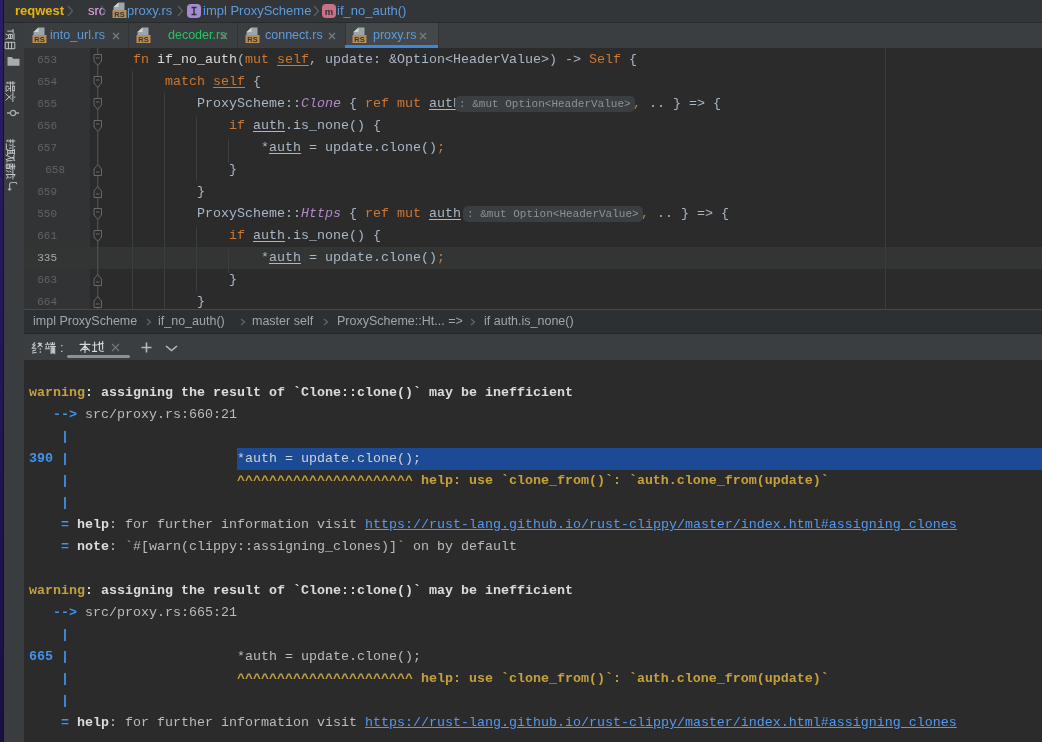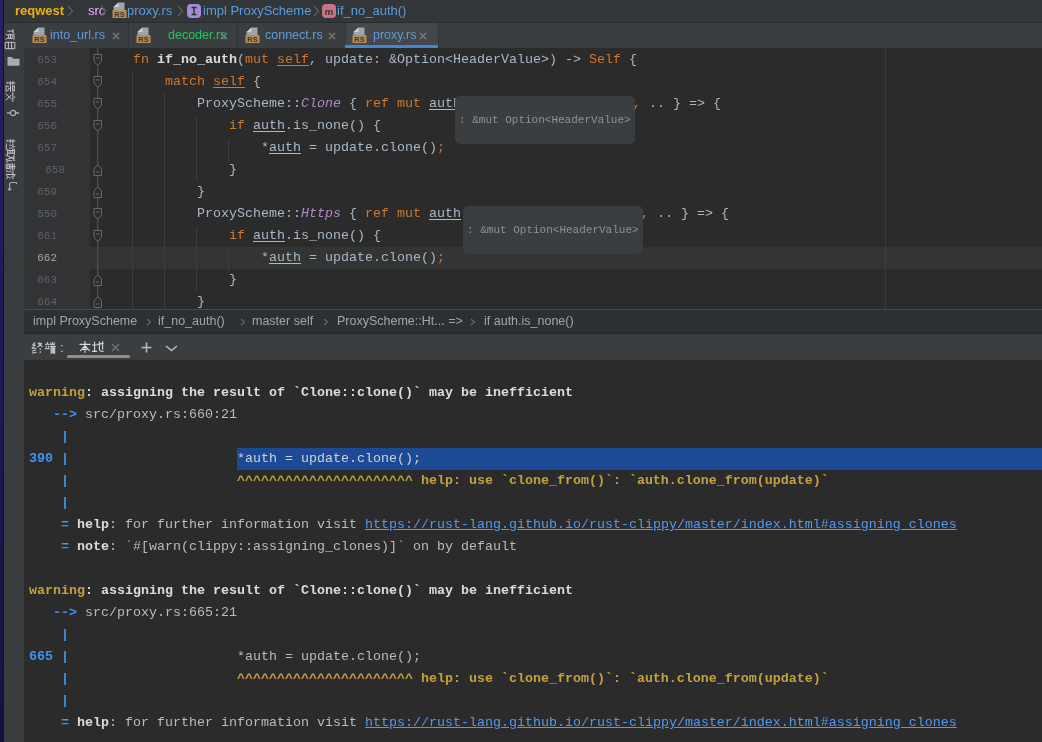--- a/index.html
+++ b/index.html
@@ -8,25 +8,25 @@
 #topbar{left:4px;top:0;width:1038px;height:22px;background:#333639;border-bottom:1px solid #282a2c;box-sizing:content-box}
 #topbar .t{position:absolute;top:0;line-height:22px;font-size:13px}
 #sidebar{left:4px;top:23px;width:20px;height:719px;background:#3a3d3f}
 #tabbar{left:24px;top:23px;width:1018px;height:25px;background:#3b3e40}
 .tabsep{position:absolute;top:0;width:1px;height:25px;background:#313436}
 #gutterbg{left:24px;top:48px;width:66px;height:261px;background:#313335}
 #caretrow{left:24px;top:247px;width:1018px;height:22px;background:#333434}
 .ln{position:absolute;width:33px;text-align:right;font-family:"Liberation Mono",monospace;font-size:11px;line-height:22px;color:#606366}
 .cl{position:absolute;left:101px;white-space:pre;font-family:"Liberation Mono",monospace;font-size:13.333px;line-height:22px;color:#a9b7c6}
 .kw{color:#cc7832}
-.fname{color:#d8dadc;font-weight:bold}
+.fname{color:#d8dadc;font-weight:normal}
 .enumv{color:#b189c9;font-style:italic}
 .und{text-decoration:underline;text-underline-offset:2px}
 .guide{position:absolute;width:1px;background:#3b3e41}
-.hint{position:absolute;height:16px;background:#3a3e41;border-radius:5px;color:#8c9295;font-family:"Liberation Mono",monospace;font-size:11px;line-height:16px;padding:16px 4px;white-space:pre}
+.hint{position:absolute;height:16px;background:#3a3e41;border-radius:5px;color:#8c9295;font-family:"Liberation Mono",monospace;font-size:11px;line-height:16px;padding:0 4px;white-space:pre}
 #marginline{left:885px;top:48px;width:1px;height:261px;background:#393c3e}
 #crumbs{left:24px;top:309px;width:1018px;height:24px;background:#2d3032;border-top:1px solid #46484a;box-sizing:border-box}
 #crumbs .c{position:absolute;line-height:23px;font-size:12.5px;color:#9fa6ac}
 #termhead{left:24px;top:333px;width:1018px;height:27px;background:#3b3e40;border-top:1px solid #242628;box-sizing:border-box}
 #terminal{left:24px;top:360px;width:1018px;height:382px;background:#2b2b2b}
 .tl{position:absolute;left:29px;white-space:pre;font-family:"Liberation Mono",monospace;font-size:13.333px;line-height:22px;color:#bbbbbb}
 .ty{color:#c4a13c;font-weight:bold}
 .tb{color:#4193ee;font-weight:bold}
 .tw{color:#dcdcdc;font-weight:bold}
 .turl{color:#5499f0;text-decoration:underline}
@@ -160,21 +160,21 @@
 <div class="abs" id="editorlines">
  <div class="ln" style="left:24px;top:49px">653</div>
  <div class="ln" style="left:24px;top:71px">654</div>
  <div class="ln" style="left:24px;top:93px">655</div>
  <div class="ln" style="left:24px;top:115px">656</div>
  <div class="ln" style="left:24px;top:137px">657</div>
  <div class="ln" style="left:32px;top:159px">658</div>
  <div class="ln" style="left:24px;top:181px">659</div>
  <div class="ln" style="left:24px;top:203px">550</div>
  <div class="ln" style="left:24px;top:225px">661</div>
- <div class="ln" style="left:24px;top:247px;color:#a4a6a8">662</div>
+ <div class="ln" style="left:24px;top:247px;color:#a4a6a8">335</div>
  <div class="ln" style="left:24px;top:269px">663</div>
  <div class="ln" style="left:24px;top:291px">664</div>
  <svg class="abs" style="left:93px;top:48px" width="10" height="261" stroke="#66696b" fill="#2b2b2b" stroke-width="1">
   <path d="M4.75,0 V261" fill="none" stroke="#56595b"></path>
   <g>
         <path d="M1,6.5 H8.5 V13 L4.75,17.5 L1,13 Z"></path>
         <path d="M3,10 H6.5" fill="none"></path>
         <path d="M1,28.5 H8.5 V35 L4.75,39.5 L1,35 Z"></path>
         <path d="M3,32 H6.5" fill="none"></path>
         <path d="M1,50.5 H8.5 V57 L4.75,61.5 L1,57 Z"></path>

